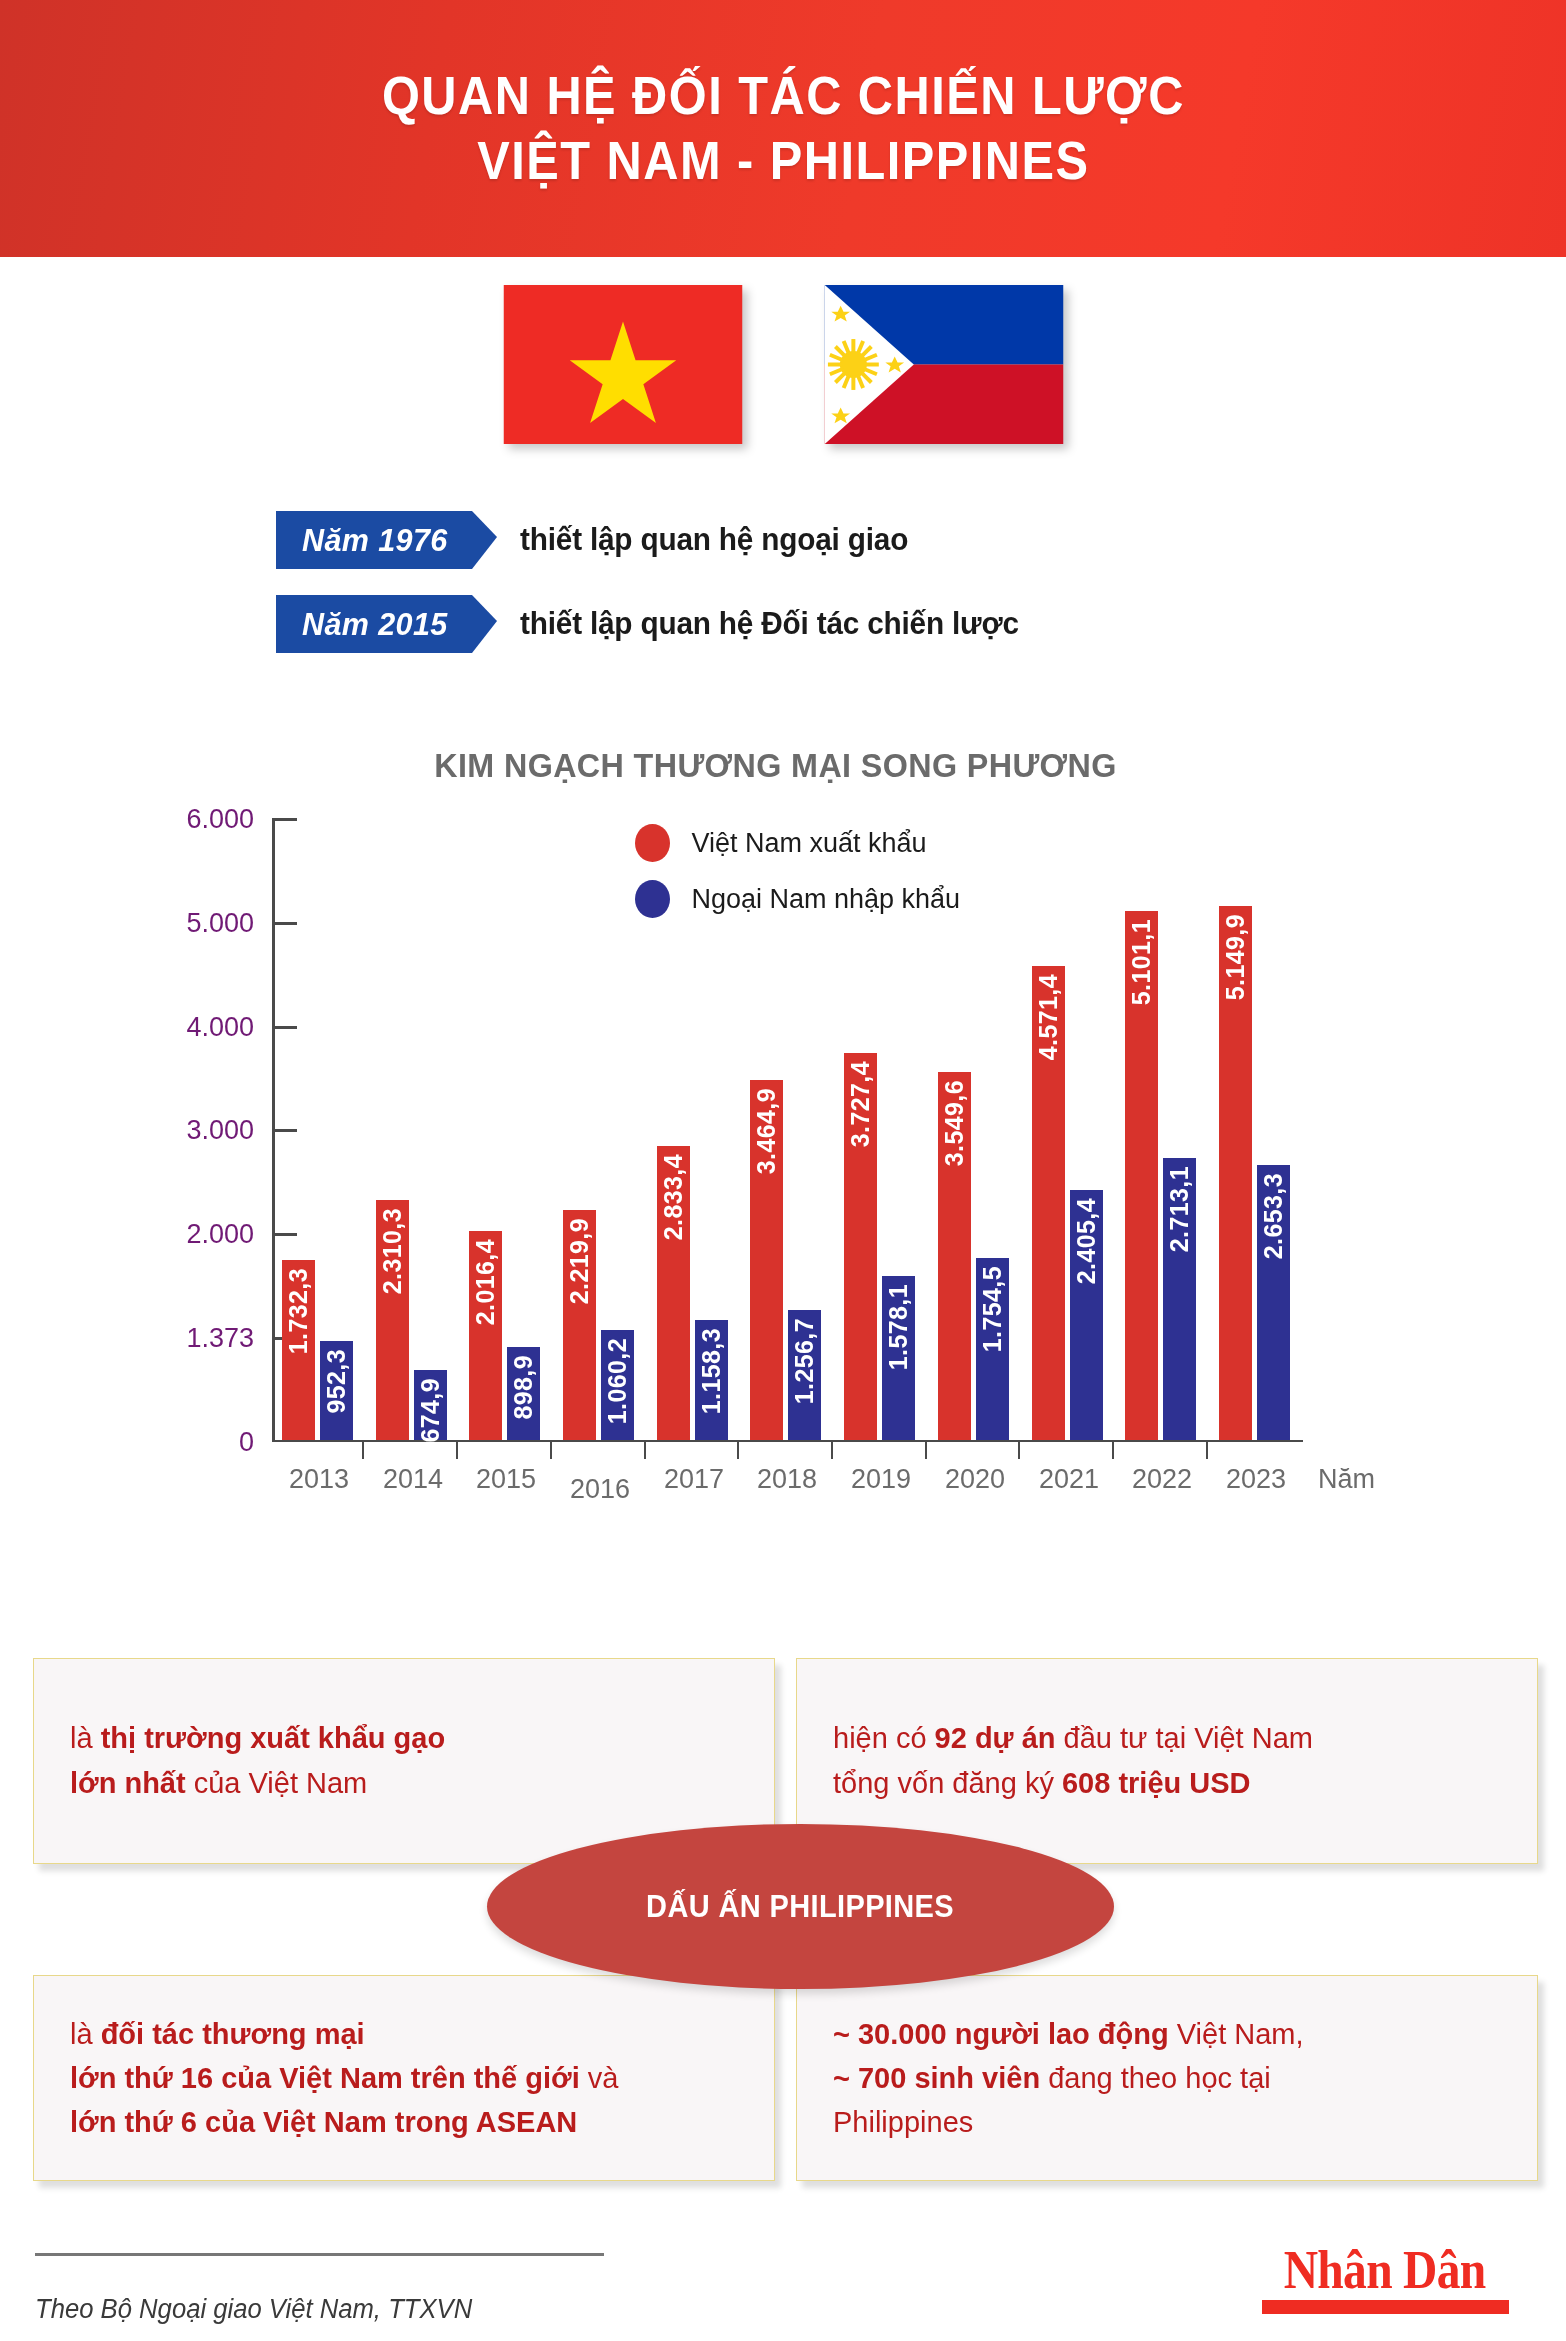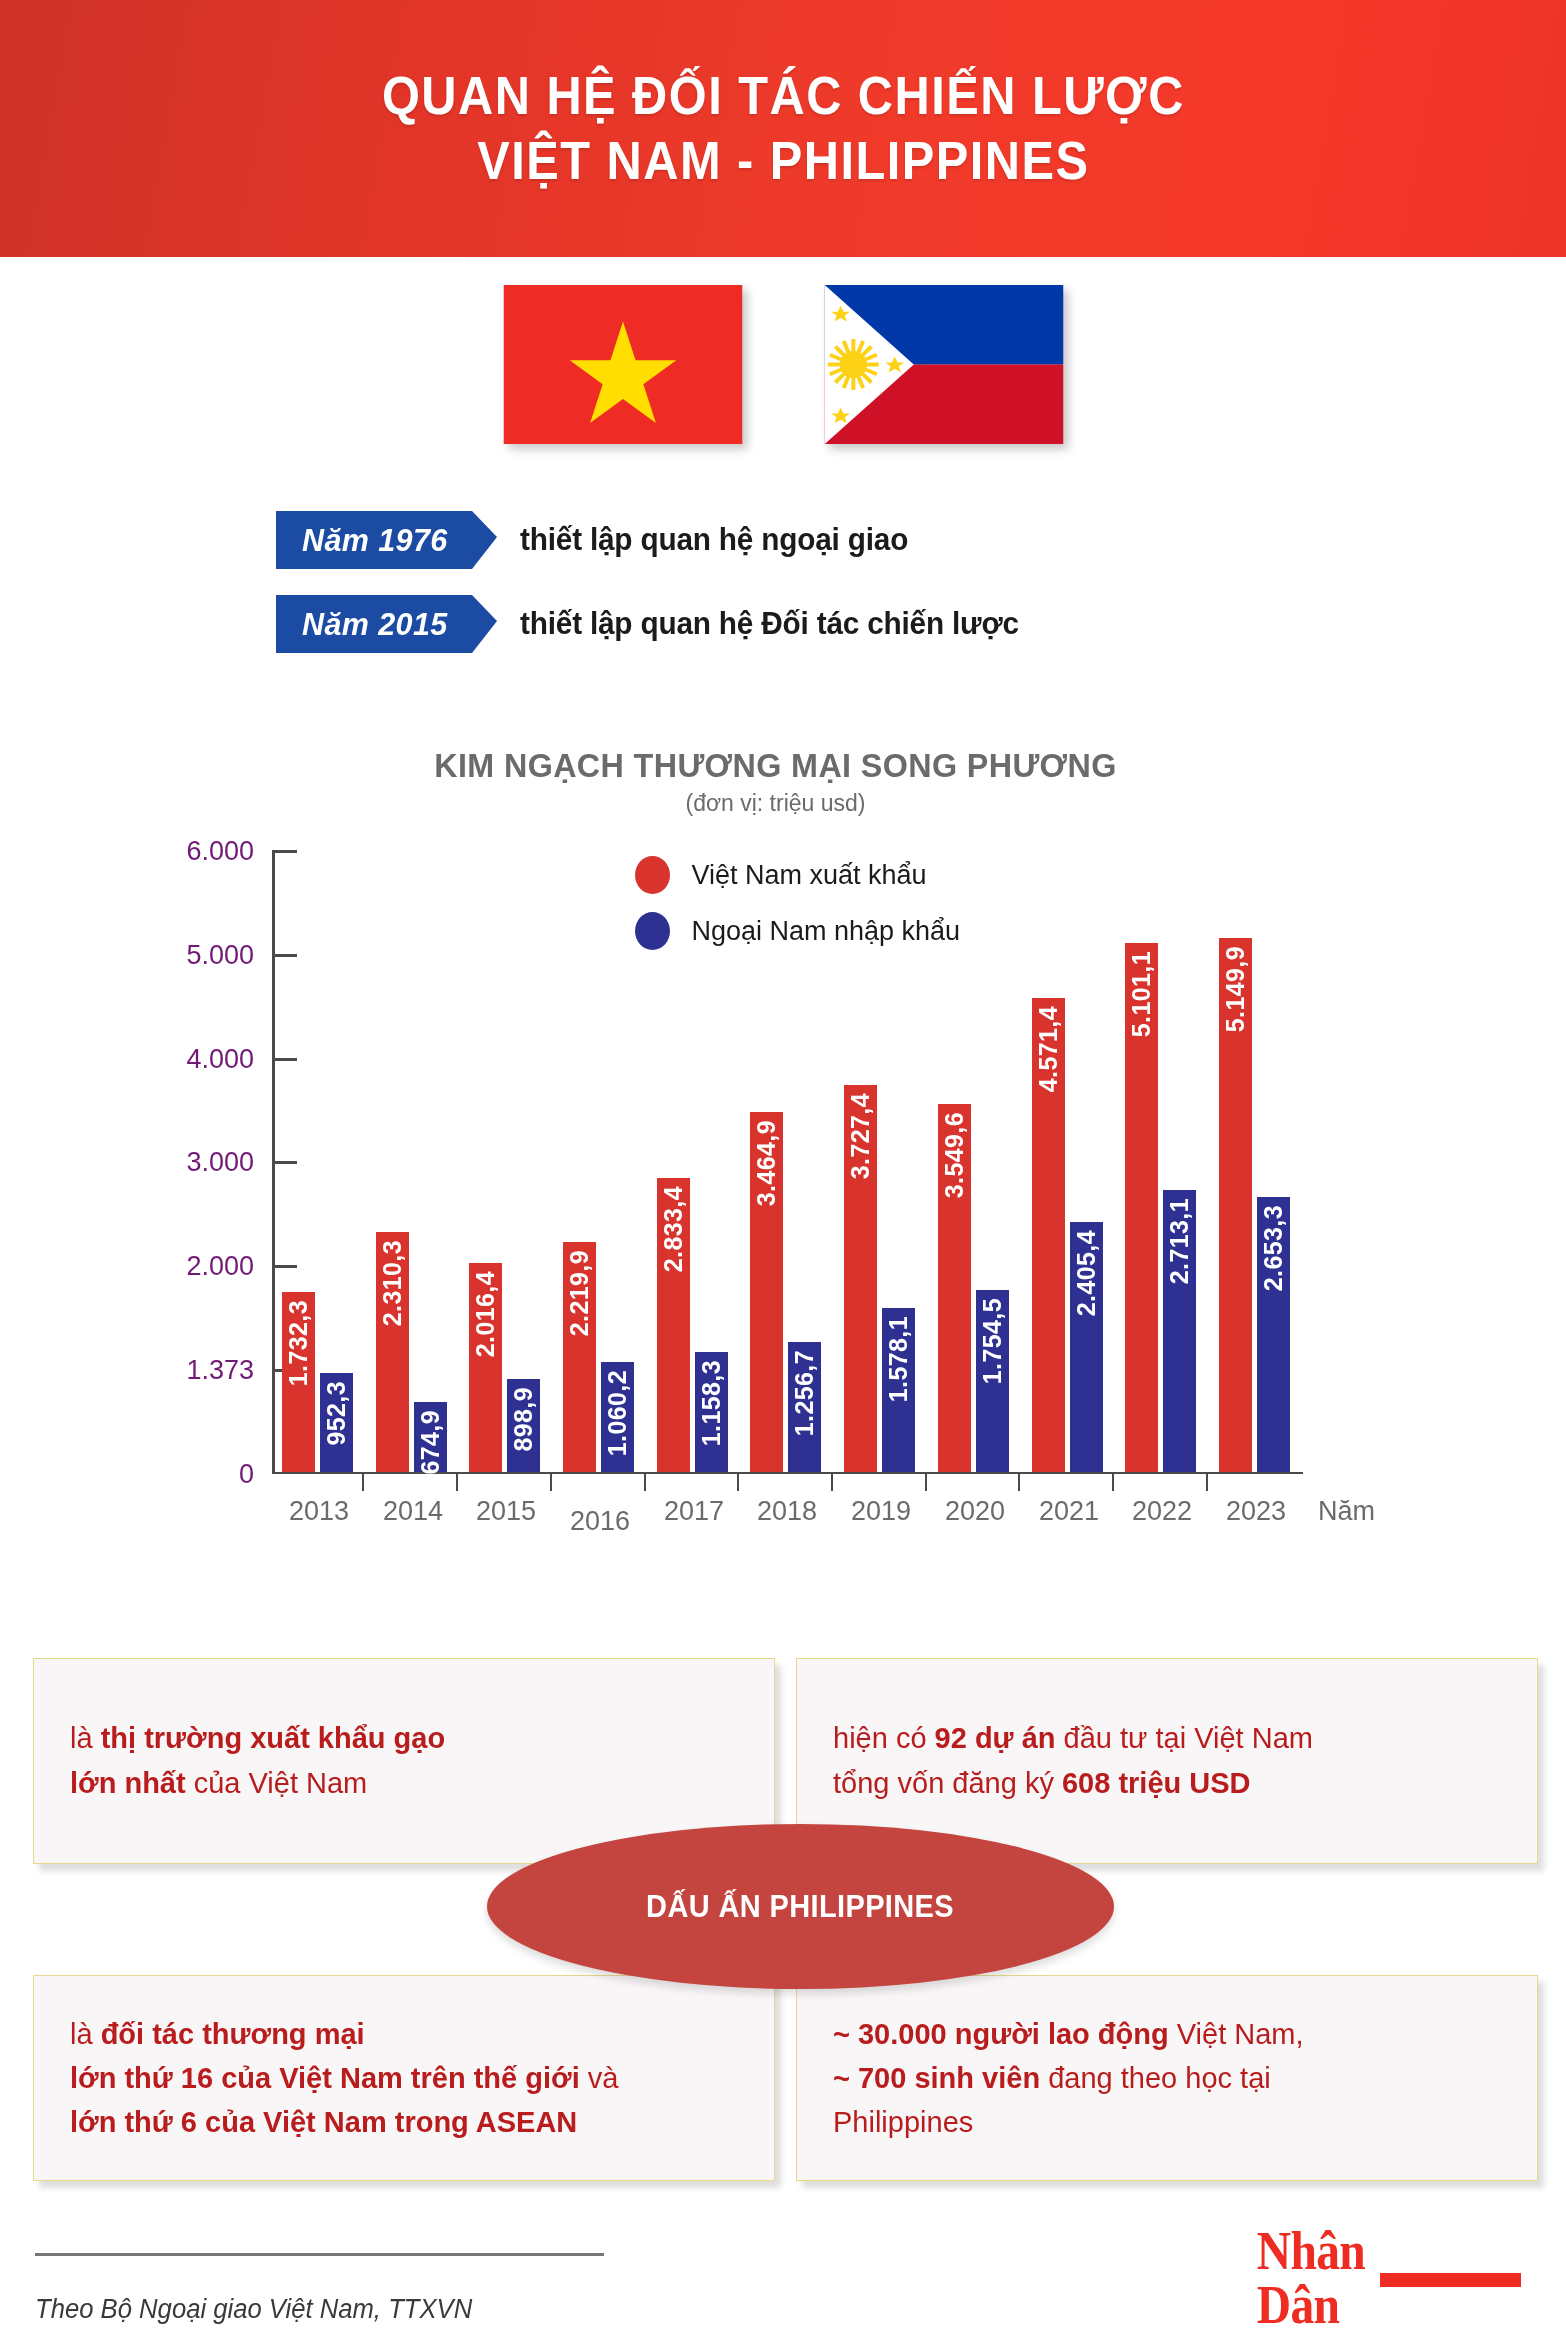--- a/index.html
+++ b/index.html
@@ -166,21 +166,21 @@
     position:absolute; left:35px; top:18px; width:569px; height:2.5px; background:#777;
   }
   .source {
     position:absolute; left:35px; top:59px;
     font-size:27px; font-style:italic; color:#3a3a3a;
     transform:scaleX(0.95); transform-origin:left center;
   }
   .logo {
     position:absolute; right:46px; top:-8.2px;
     width:272px; height:103px;
-    display:flex; align-items:center; justify-content:center;
+    display:flex; flex-direction:column; align-items:center; justify-content:center;
   }
   .logo-text {
     color:#ef2c22; font-size:54px; font-weight:bold;
     font-family:"Liberation Serif", serif;
     letter-spacing:-0.8px; transform:scaleX(0.88); line-height:1.0;
   }
   .logo-bar { width:247px; height:14px; background:#ef2c22; margin-top:3.3px; }
 </style>
 </head>
 <body>
@@ -238,21 +238,20 @@
     <div class="year-text">thiết lập quan hệ ngoại giao</div>
   </div>
   <div class="year-row">
     <div class="year-badge">Năm 2015</div>
     <div class="year-text">thiết lập quan hệ Đối tác chiến lược</div>
   </div>
 </div>
 
 <div class="chart-block">
   <div class="chart-title">KIM NGẠCH THƯƠNG MẠI SONG PHƯƠNG</div>
-  <div class="chart-sub">(đơn vị: triệu usd)</div>
 
   <div class="chart-area">
     <div class="plot" id="plot">
       <div class="yaxis-line"></div>
       <div class="xaxis-line"></div>
 
       <div class="legend">
         <div class="legend-item">
           <div class="legend-dot exp"></div>
           <div class="legend-label">Việt Nam xuất khẩu</div>

